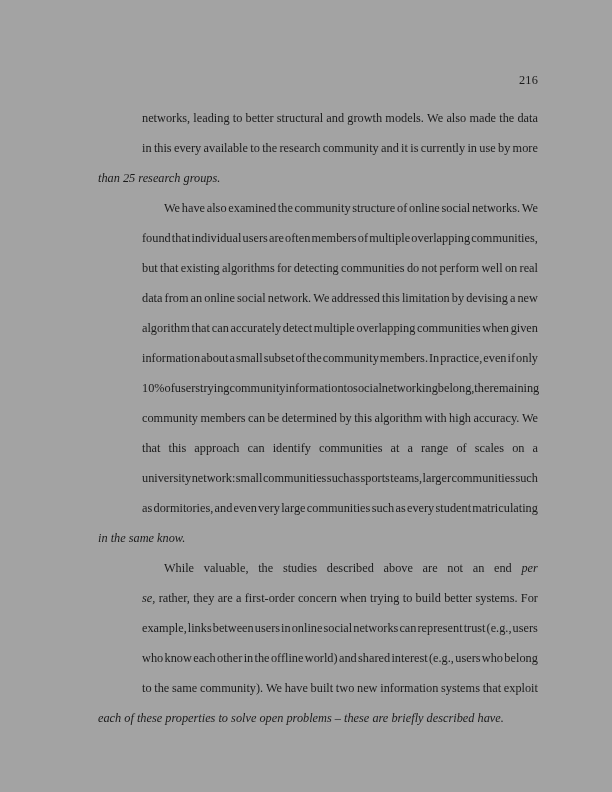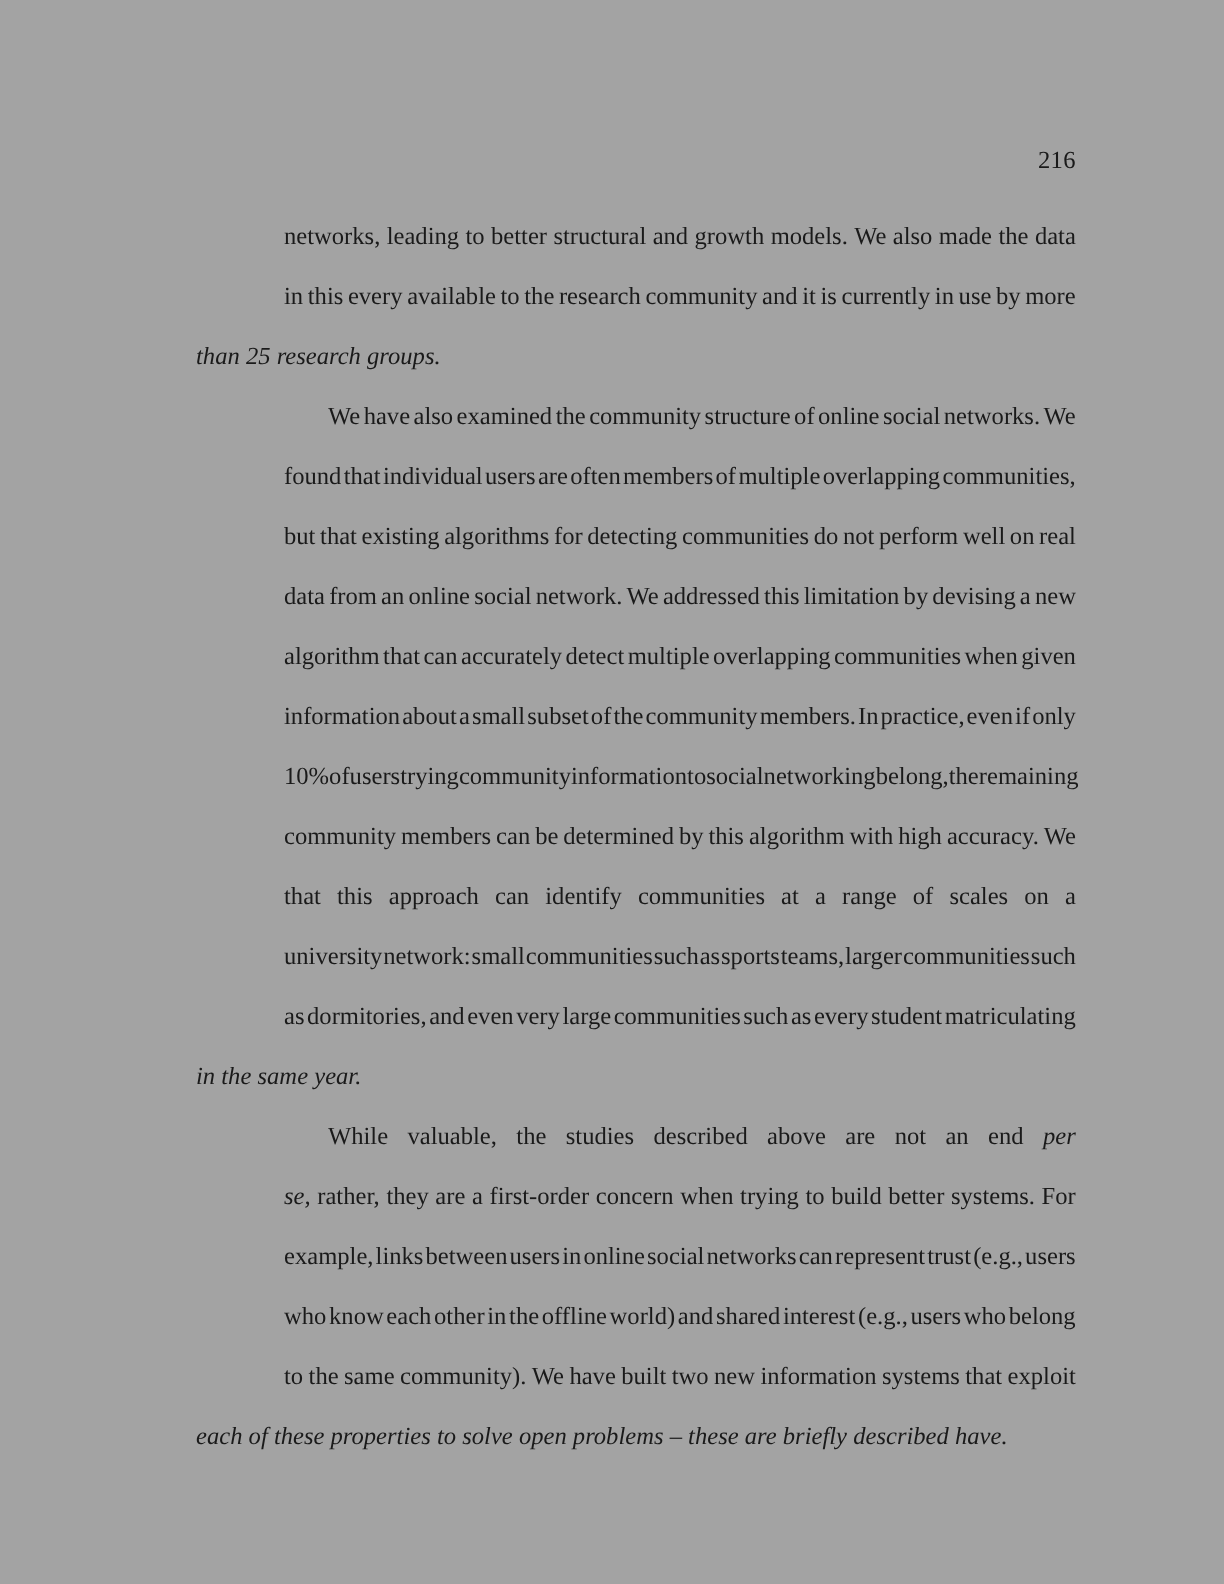--- a/index.html
+++ b/index.html
@@ -274,21 +274,21 @@
           <span class="w">even</span>
           <span class="w">very</span>
           <span class="w">large</span>
           <span class="w">communities</span>
           <span class="w">such</span>
           <span class="w">as</span>
           <span class="w">every</span>
           <span class="w">student</span>
           <span class="w">matriculating</span>
         </div>
-        <div class="line flush"><span>in </span><span>the </span><span>same </span><span>year.</span></div>
+        <div class="line flush"><span>in </span><span>the </span><span>same </span><span>know.</span></div>
       </div>
       <div class="paragraph">
         <div class="line justify indent">
           <span class="w">While</span>
           <span class="w">valuable,</span>
           <span class="w">the</span>
           <span class="w">studies</span>
           <span class="w">described</span>
           <span class="w">above</span>
           <span class="w">are</span>

